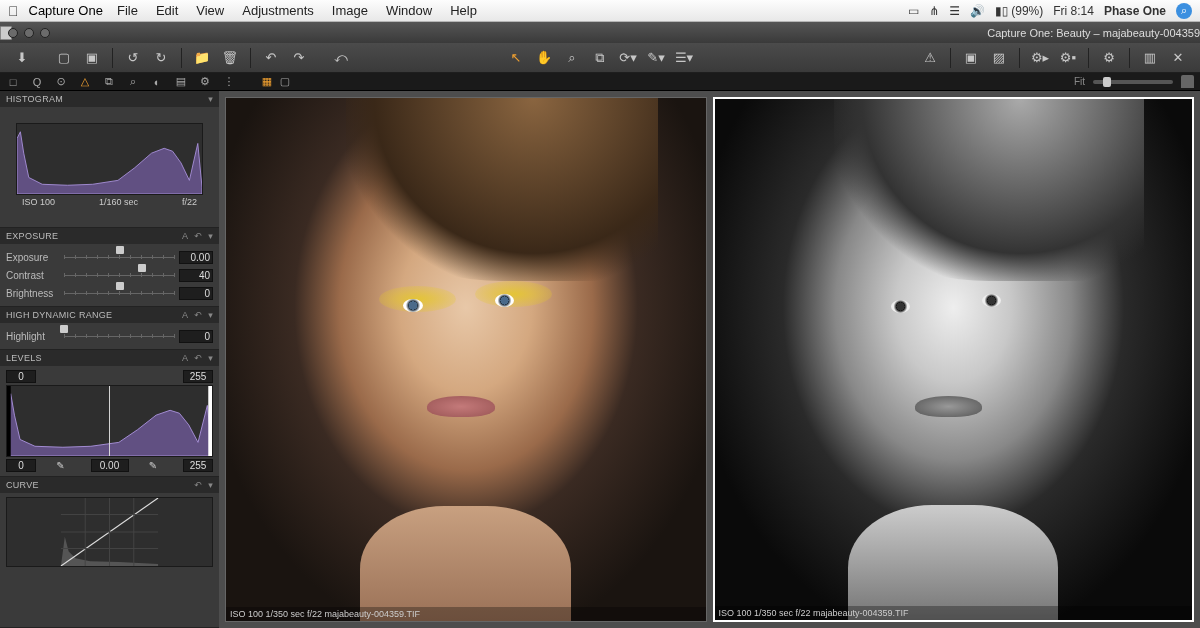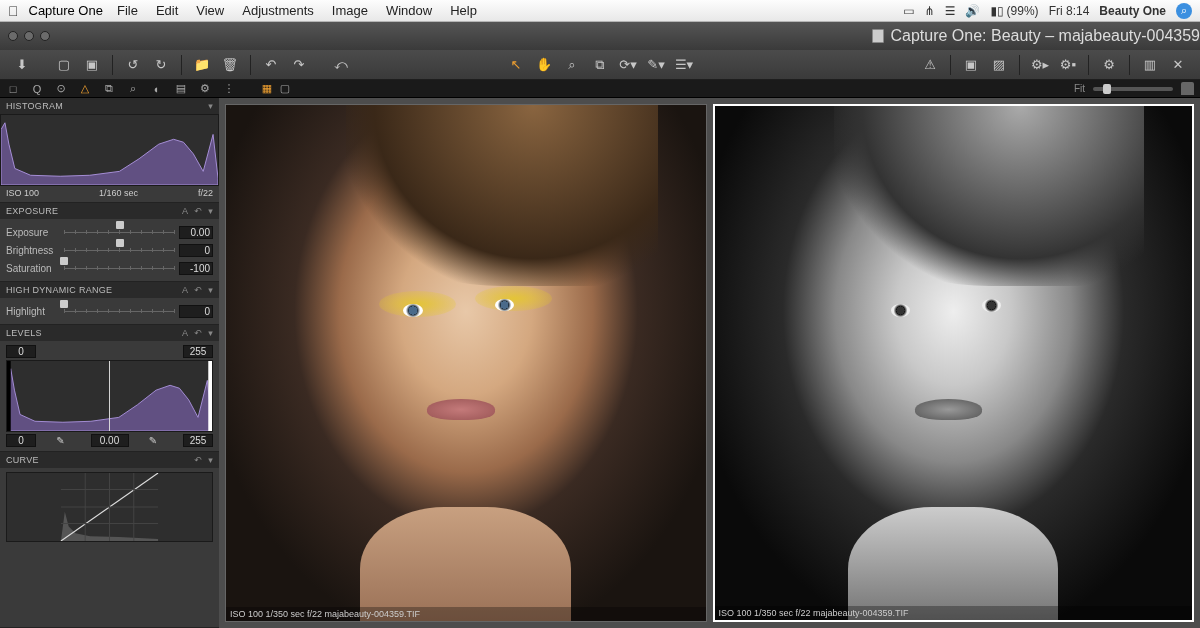--- a/index.html
+++ b/index.html
@@ -10,21 +10,21 @@
     .menubar .apple { font-size: 14px; margin-right: 10px; color: #333; }
     .menubar .appname { font-weight: normal; font-size: 13px; margin-right: 14px; }
     .menubar .mitem { font-size: 13px; margin-right: 18px; color: #222; }
     .menubar .right { margin-left: auto; display: flex; align-items: center; gap: 10px; color: #333; font-size: 12px; }
     .menubar .right .icon { display: inline-block; }
     .menubar .battery { display:inline-flex; align-items:center; gap:3px; }
     .menubar .spotlight { width:16px; height:16px; border-radius:50%; background:#3b8fe0; display:inline-flex; align-items:center; justify-content:center; color:#fff; font-size:11px; }
 
     
     .window { width: 1200px; height: 606px; background: #2f2f2f; display: flex; flex-direction: column; }
-    .titlebar { height: 28px; background: linear-gradient(#555,#3a3a3a); display:flex; align-items:center; justify-content:flex-end; position:relative; color:#ddd; font-size:16px; }
+    .titlebar { height: 21px; background: linear-gradient(#555,#3a3a3a); display:flex; align-items:center; justify-content:space-between; position:relative; color:#ddd; font-size:11px; }
     .titlebar .dots { position:absolute; left:8px; display:flex; gap:6px; }
     .dot { width:10px; height:10px; border-radius:50%; background:#6b6b6b; border:1px solid #222; }
     .titlebar .docicon { width:12px; height:14px; background:#ccc; border:1px solid #888; margin-right:6px; border-radius:1px; }
 
     
     .toolbar { height: 30px; background: linear-gradient(#4b4b4b,#3a3a3a); border-bottom:1px solid #1e1e1e; display:flex; align-items:center; padding:0 10px; gap:4px; color:#bbb; }
     .tool-btn { width:24px; height:22px; display:flex; align-items:center; justify-content:center; border-radius:3px; font-size:13px; color:#c7c7c7; }
     .tool-btn.sel { color:#f0a030; }
     .tool-sep { width:10px; }
     .tool-divider { width:1px; height:20px; background:#222; margin:0 4px; }
@@ -114,21 +114,21 @@
   <div class="right">
     <span class="icon">▭</span>
     <span class="icon">⋔</span>
     <span class="icon">☰</span>
     <span class="icon">🔊</span>
     <span class="battery">
         <span>▮▯</span>
         <span>(99%)</span>
       </span>
     <span>Fri 8:14</span>
-    <span style="font-weight:bold;">Beauty One</span>
+    <span style="font-weight:bold;">Phase One</span>
     <span class="spotlight">⌕</span>
   </div>
 </div>
 
 <div class="window">
   <div class="titlebar">
     <div class="dots">
       <div class="dot"></div>
       <div class="dot"></div>
       <div class="dot"></div>
@@ -208,21 +208,21 @@
 
     <div class="leftpanel">
 
       <div class="panel-section">
         <div class="panel-header">
           <span>HISTOGRAM</span>
           <div class="hactions">
               <span>▾</span>
             </div>
         </div>
-        <div class="panel-body" style="padding:0;">
+        <div class="panel-body" style="padding:16px;">
           <div class="histogram">
             <svg class="histo-svg" viewBox="0 0 220 72" preserveAspectRatio="none">
               <path d="M0 72 L0 15 L4 8 L8 30 L14 55 L30 62 L60 63 L90 62 L120 58 L140 45 L160 30 L175 25 L185 28 L195 40 L205 58 L215 20 L220 65 L220 72 Z" fill="rgba(140,110,200,0.55)" stroke="#a78fd8" stroke-width="1"></path>
             </svg>
           </div>
           <div class="histo-meta">
             <span>ISO 100</span>
             <span>1/160 sec</span>
             <span>f/22</span>
           </div>
@@ -254,60 +254,60 @@
                   <span></span>
                   <span></span>
                   <span></span>
                   <span></span>
                 </div>
                 <div class="shandle" style="left:50%"></div>
               </div>
               <span class="sval">0.00</span>
             </div>
             <div class="slider-row">
+              <span class="slabel">Contrast</span>
+              <div class="strack">
+                <div class="sline"></div>
+                <div class="sticks">
+                  <span></span>
+                  <span></span>
+                  <span></span>
+                  <span></span>
+                  <span></span>
+                  <span></span>
+                  <span></span>
+                  <span></span>
+                  <span></span>
+                  <span></span>
+                  <span></span>
+                </div>
+                <div class="shandle" style="left:70%"></div>
+              </div>
+              <span class="sval">40</span>
+            </div>
+            <div class="slider-row">
               <span class="slabel">Brightness</span>
               <div class="strack">
                 <div class="sline"></div>
                 <div class="sticks">
                   <span></span>
                   <span></span>
                   <span></span>
                   <span></span>
                   <span></span>
                   <span></span>
                   <span></span>
                   <span></span>
                   <span></span>
                   <span></span>
                   <span></span>
                 </div>
                 <div class="shandle" style="left:50%"></div>
               </div>
               <span class="sval">0</span>
-            </div>
-            <div class="slider-row">
-              <span class="slabel">Saturation</span>
-              <div class="strack">
-                <div class="sline"></div>
-                <div class="sticks">
-                  <span></span>
-                  <span></span>
-                  <span></span>
-                  <span></span>
-                  <span></span>
-                  <span></span>
-                  <span></span>
-                  <span></span>
-                  <span></span>
-                  <span></span>
-                  <span></span>
-                </div>
-                <div class="shandle" style="left:0%"></div>
-              </div>
-              <span class="sval">-100</span>
             </div>
           </div>
       </div>
 
       <div class="panel-section">
         <div class="panel-header">
           <span>HIGH DYNAMIC RANGE</span>
           <div class="hactions">
             <span>A</span>
             <span>↶</span>

